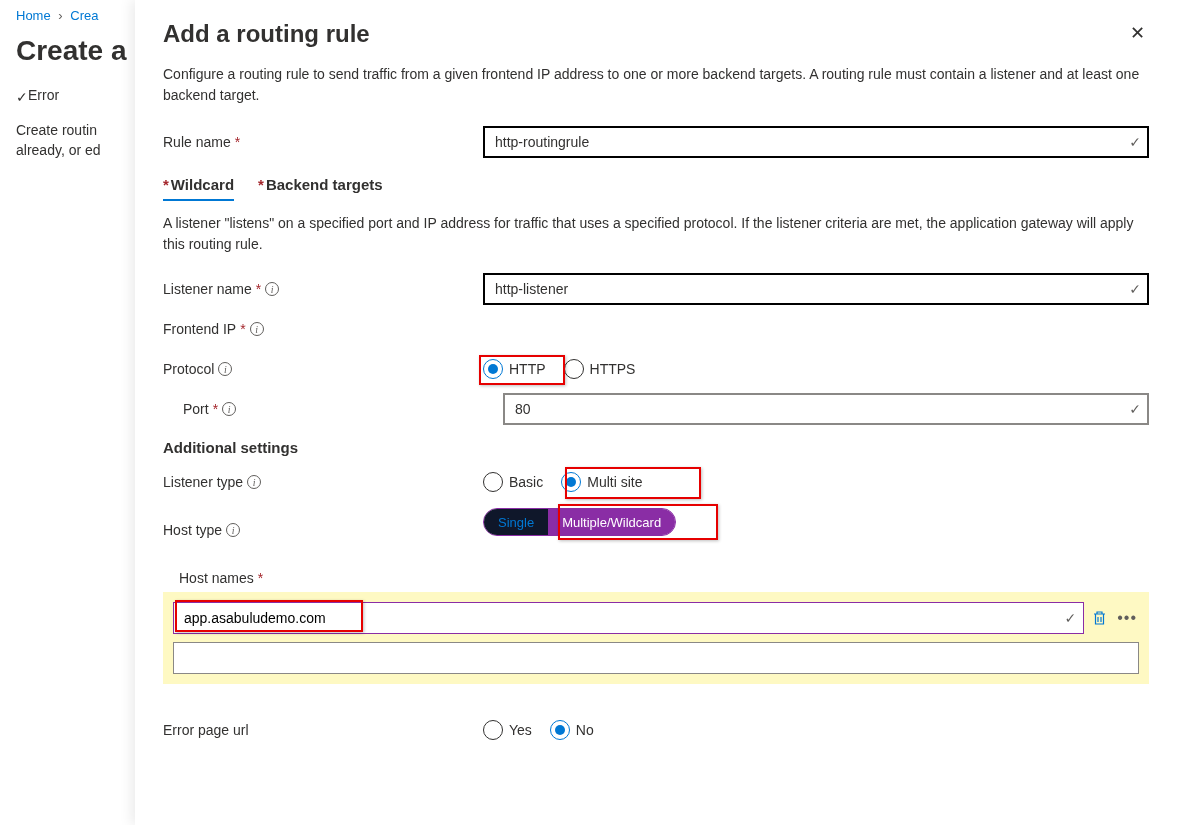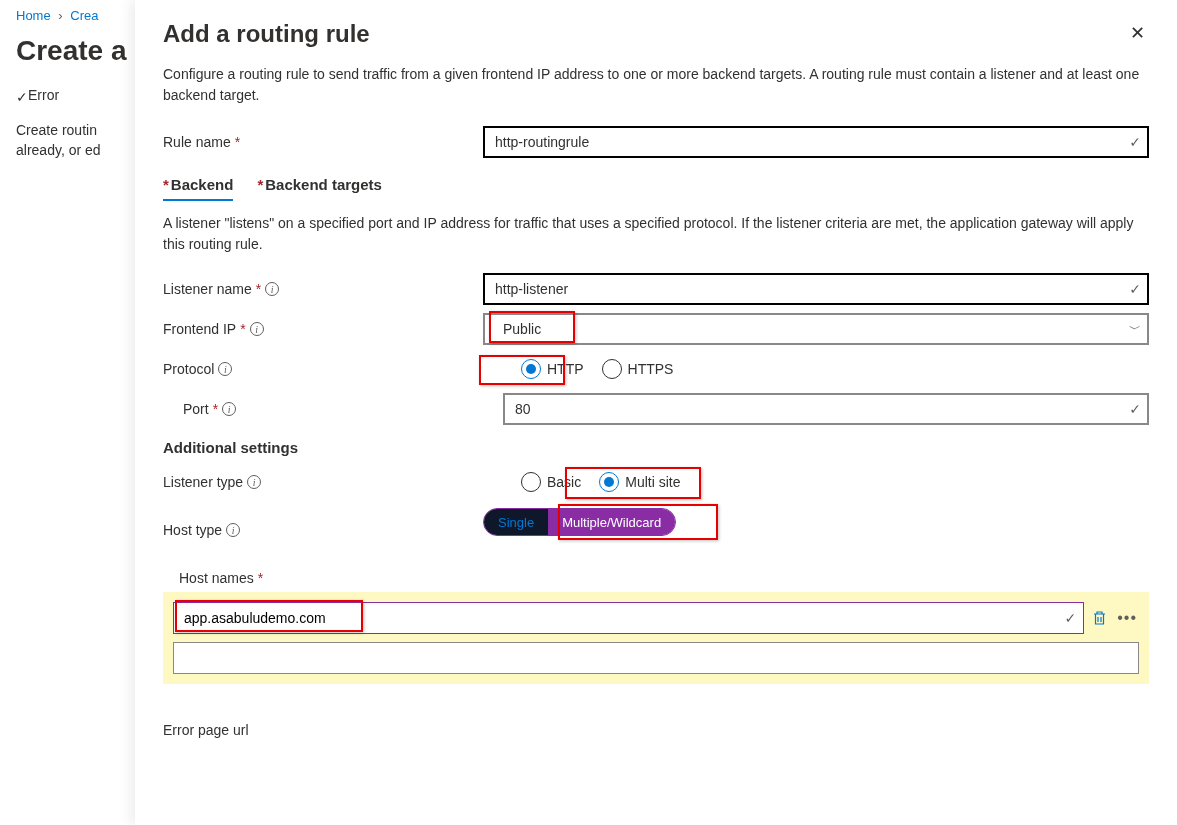--- a/index.html
+++ b/index.html
@@ -35,21 +35,21 @@
     .input-chevron { position: absolute; right: 8px; top: 50%; transform: translateY(-50%); color: #605e5c; font-size: 12px; pointer-events: none; }
     
     .tabs { display: flex; gap: 24px; margin-bottom: 14px; border-bottom: 0; }
     .tab { font-size: 15px; font-weight: 700; padding: 4px 0 6px; cursor: pointer; color: #323130; position: relative; }
     .tab .req { color: #a4262c; margin-right: 2px; }
     .tab.active { font-weight: 600; }
     .tab.active::after { content: ""; position: absolute; left: 0; right: 0; bottom: -2px; height: 2px; background: #0078d4; }
     
     .info-icon { display: inline-flex; width: 14px; height: 14px; border: 1px solid #605e5c; border-radius: 50%; align-items: center; justify-content: center; font-size: 10px; font-style: italic; color: #605e5c; font-family: serif; cursor: default; }
     
-    .radio-group { display: flex; align-items: flex-end; gap: 18px; margin-left: 38px; }
+    .radio-group { display: flex; align-items: flex-end; gap: 18px; }
     .radio-item { display: flex; align-items: center; gap: 6px; cursor: pointer; }
     .radio-outer { width: 20px; height: 20px; border: 1px solid #323130; border-radius: 50%; display: flex; align-items: center; justify-content: center; }
     .radio-outer.selected { border-color: #0078d4; }
     .radio-inner { width: 10px; height: 10px; background: #0078d4; border-radius: 50%; }
     
     .section-heading { font-size: 15px; font-weight: 600; margin: 14px 0 10px; }
     
     .pill-group { display: inline-flex; border: 1px solid #8a2da5; border-radius: 16px; overflow: hidden; height: 28px; }
     .pill { padding: 3px 14px; font-size: 13px; cursor: pointer; background: #0f172a; color: #323130; display: flex; align-items: center; }
     .pill.inactive { color: #0078d4; }
@@ -100,21 +100,21 @@
     <div class="form-control-col">
       <div class="input-wrap">
         <input class="text-input" value="http-routingrule" style="">
         <span class="input-check">✓</span>
       </div>
     </div>
   </div>
 
   <div class="tabs" style="margin-top:14px;">
     <div class="tab active">
-      <span class="req">*</span><span>Backend</span>
+      <span class="req">*</span><span>Wildcard</span>
     </div>
     <div class="tab">
       <span class="req">*</span><span>Backend targets</span>
     </div>
   </div>
 
   <p class="panel-desc" style="margin-bottom:18px;">A listener "listens" on a specified port and IP address for traffic that uses a specified protocol. If the listener criteria are met, the application gateway will apply this routing rule.</p>
 
   <div class="form-row">
     <div class="form-label">
@@ -128,27 +128,20 @@
         <span class="input-check">✓</span>
       </div>
     </div>
   </div>
 
   <div class="form-row rel">
     <div class="form-label">
       <span>Frontend IP</span>
         <span class="req">*</span>
       <span class="info-icon">i</span>
-    </div>
-    <div class="form-control-col rel">
-      <div class="input-wrap">
-        <input class="text-input gray-border" readonly="" style="padding-left: 18px;" value="Public">
-        <span class="input-chevron">﹀</span>
-      </div>
-      <div class="red-box-abs" style="left:6px; top:-2px; width:86px; height:32px;"></div>
     </div>
   </div>
 
   <div class="form-row rel">
     <div class="form-label">
       <span>Protocol</span>
       <span class="info-icon">i</span>
     </div>
     <div class="form-control-col rel">
       <div class="radio-group">
@@ -245,15 +238,29 @@
       </div>
     </div>
   </div>
 
   <div style="height:30px;"></div>
 
   <div class="form-row">
     <div class="form-label">
       <span>Error page url</span>
     </div>
+    <div class="form-control-col">
+      <div class="radio-group">
+        <div class="radio-item">
+          <span class="radio-outer"></span>
+          <span>Yes</span>
+        </div>
+        <div class="radio-item">
+          <span class="radio-outer selected">
+              <span class="radio-inner"></span>
+            </span>
+          <span>No</span>
+        </div>
+      </div>
+    </div>
   </div>
 
 </div>
 
 </body></html>

